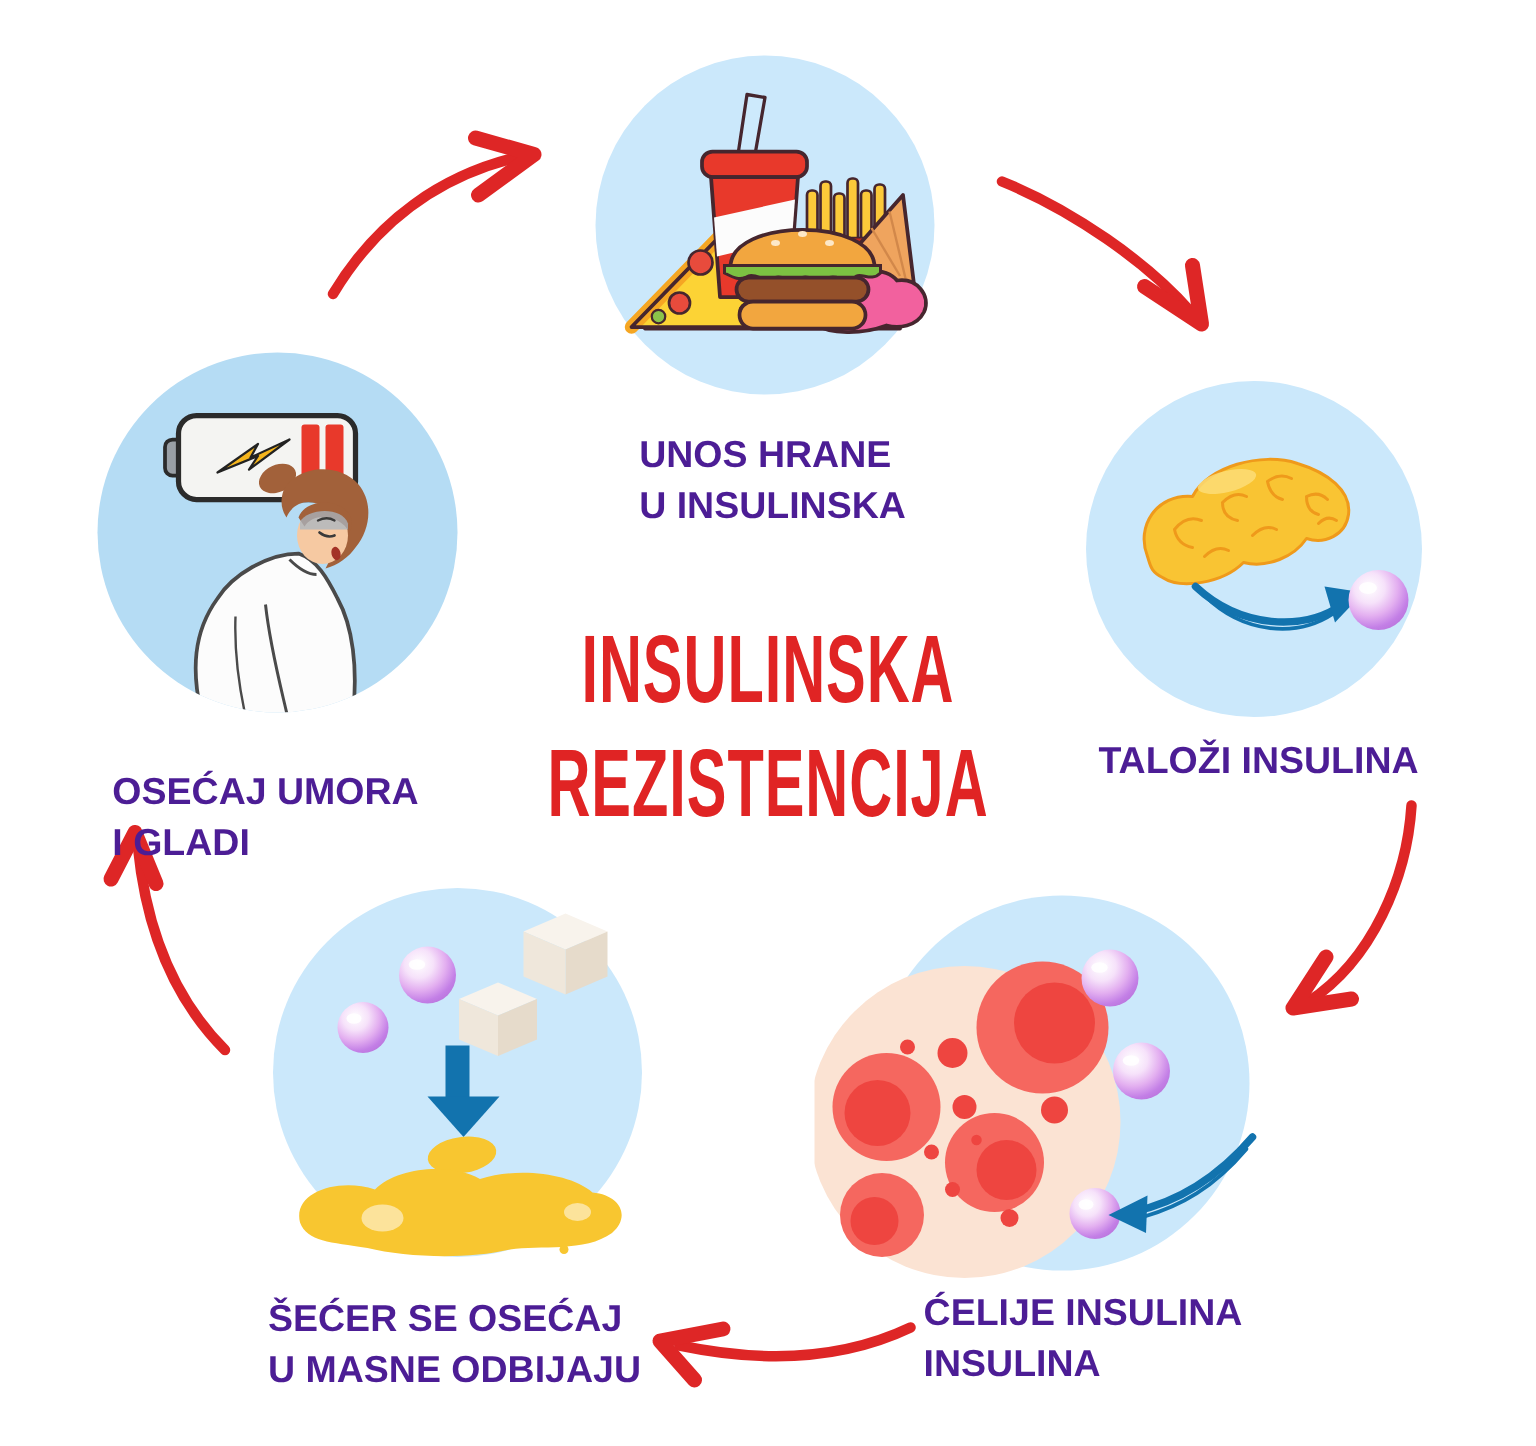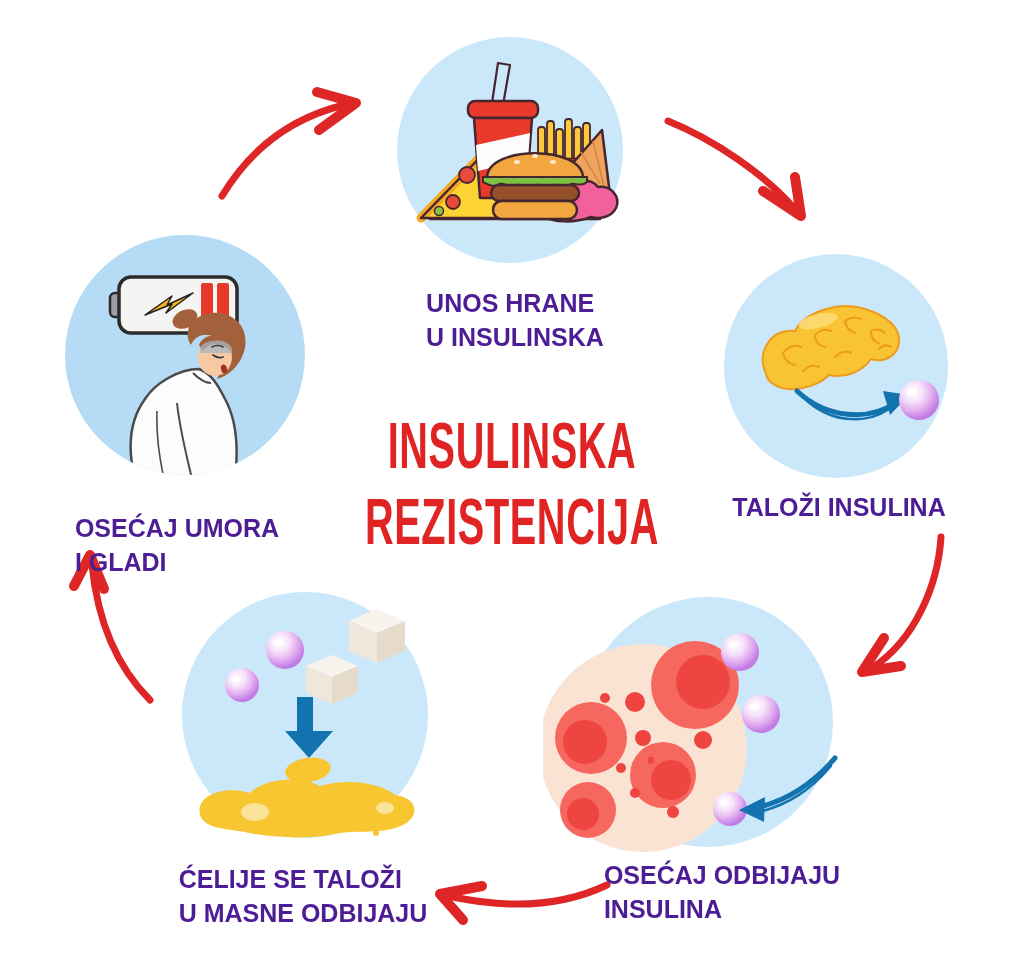--- a/index.html
+++ b/index.html
@@ -249,26 +249,26 @@
   <div class="label" style="left:515px;top:286px;">
     <span>UNOS HRANE</span>
     <span>U INSULINSKA</span>
   </div>
 
   <div class="label" style="left:839px;top:490px;">
     <span>TALOŽI INSULINA</span>
   </div>
 
   <div class="label" style="left:722px;top:858px;">
-    <span>OSEĆAJ ODBIJAJU</span>
+    <span>ĆELIJE INSULINA</span>
     <span>INSULINA</span>
   </div>
 
   <div class="label" style="left:303px;top:862px;">
-    <span>ĆELIJE SE TALOŽI</span>
+    <span>ŠEĆER SE OSEĆAJ</span>
     <span>U MASNE ODBIJAJU</span>
   </div>
 
   <div class="label" style="left:177px;top:488px;margin-top:23px;">
     <span>OSEĆAJ UMORA</span>
     <span>I GLADI</span>
   </div>
 
 </div>
 

